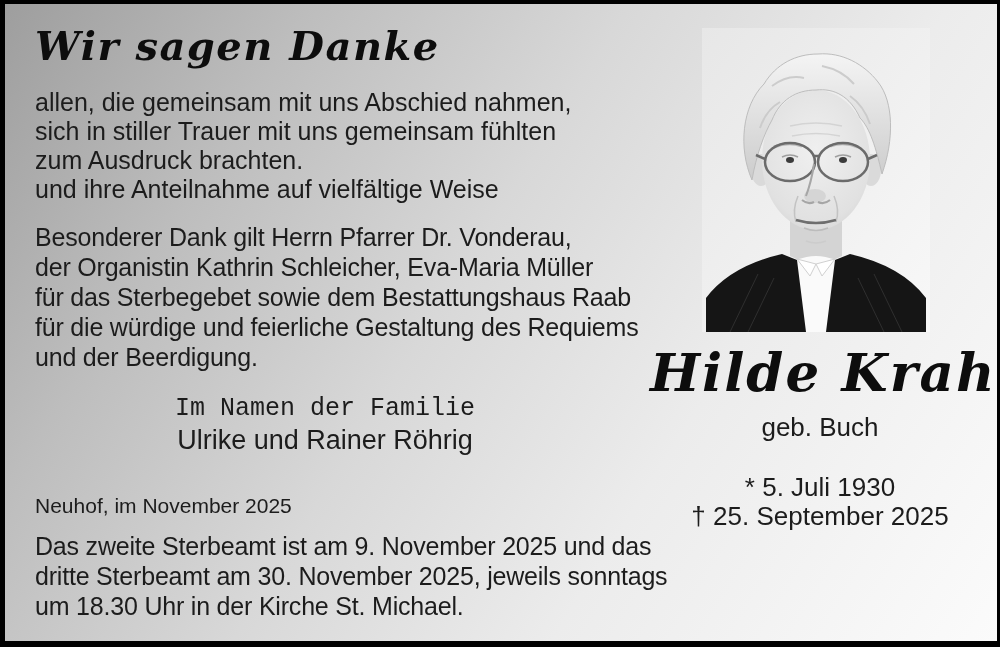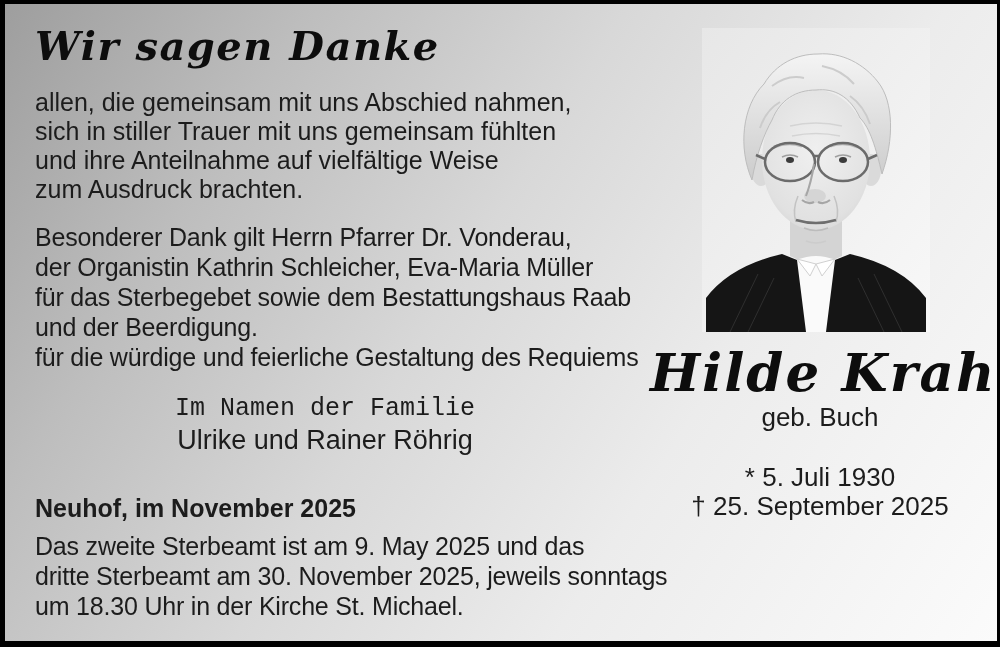--- a/index.html
+++ b/index.html
@@ -25,62 +25,62 @@
     font-size:40px;letter-spacing:1.5px;
     white-space:nowrap;
   }
   .para{font-size:25px;line-height:29px;white-space:nowrap;}
   .para.wide{line-height:30px;letter-spacing:-0.2px;}
   .p-thanks{left:30px;top:84px;}
   .p-special{left:30px;top:218px;}
   .family{left:30px;top:390px;width:580px;text-align:center;}
   .family-intro{font-size:25px;line-height:30px;font-family:Liberation Mono, monospace;}
   .family-names{font-size:27px;line-height:32px;font-weight:400;}
-  .dateline{left:30px;top:490px;font-size:25px;white-space:nowrap;font-weight:bold;}
+  .dateline{left:30px;top:490px;font-size:21px;white-space:nowrap;}
   .p-service{left:30px;top:527px;}
   .photo{left:697px;top:24px;width:228px;height:304px;}
   .photo svg{display:block;width:228px;height:304px;}
   .deceased{left:645px;top:342px;width:340px;text-align:center;}
   .deceased-name{
     font-size:53px;letter-spacing:2px;line-height:52px;white-space:nowrap;
   }
-  .maiden{font-size:26px;line-height:30px;margin-top:4px;}
+  .maiden{font-size:26px;line-height:30px;margin-top:14px;}
   .dates{margin-top:31px;font-size:26px;line-height:29px;}
 </style>
 </head>
 <body>
 
 <div class="page">
 
   <div class="abs script headline">Wir sagen Danke</div>
 
   <div class="abs para p-thanks">
     <div>allen, die gemeinsam mit uns Abschied nahmen,</div>
     <div>sich in stiller Trauer mit uns gemeinsam fühlten</div>
+    <div>zum Ausdruck brachten.</div>
     <div>und ihre Anteilnahme auf vielfältige Weise</div>
-    <div>zum Ausdruck brachten.</div>
   </div>
 
   <div class="abs para wide p-special">
     <div>Besonderer Dank gilt Herrn Pfarrer Dr. Vonderau,</div>
     <div>der Organistin Kathrin Schleicher, Eva-Maria Müller</div>
     <div>für das Sterbegebet sowie dem Bestattungshaus Raab</div>
+    <div>für die würdige und feierliche Gestaltung des Requiems</div>
     <div>und der Beerdigung.</div>
-    <div>für die würdige und feierliche Gestaltung des Requiems</div>
   </div>
 
   <div class="abs family">
     <div class="family-intro">Im Namen der Familie</div>
     <div class="family-names">Ulrike und Rainer Röhrig</div>
   </div>
 
   <div class="abs dateline">Neuhof, im November 2025</div>
 
   <div class="abs para wide p-service">
-    <div>Das zweite Sterbeamt ist am 9. May 2025 und das</div>
+    <div>Das zweite Sterbeamt ist am 9. November 2025 und das</div>
     <div>dritte Sterbeamt am 30. November 2025, jeweils sonntags</div>
     <div>um 18.30 Uhr in der Kirche St. Michael.</div>
   </div>
 
   <div class="abs photo">
     <svg viewBox="0 0 228 304" aria-hidden="true">
       <defs>
         <linearGradient id="pbg" x1="0" y1="0" x2="1" y2="1">
           <stop offset="0" stop-color="#e7e7e7"></stop>
           <stop offset="1" stop-color="#f8f8f8"></stop>

